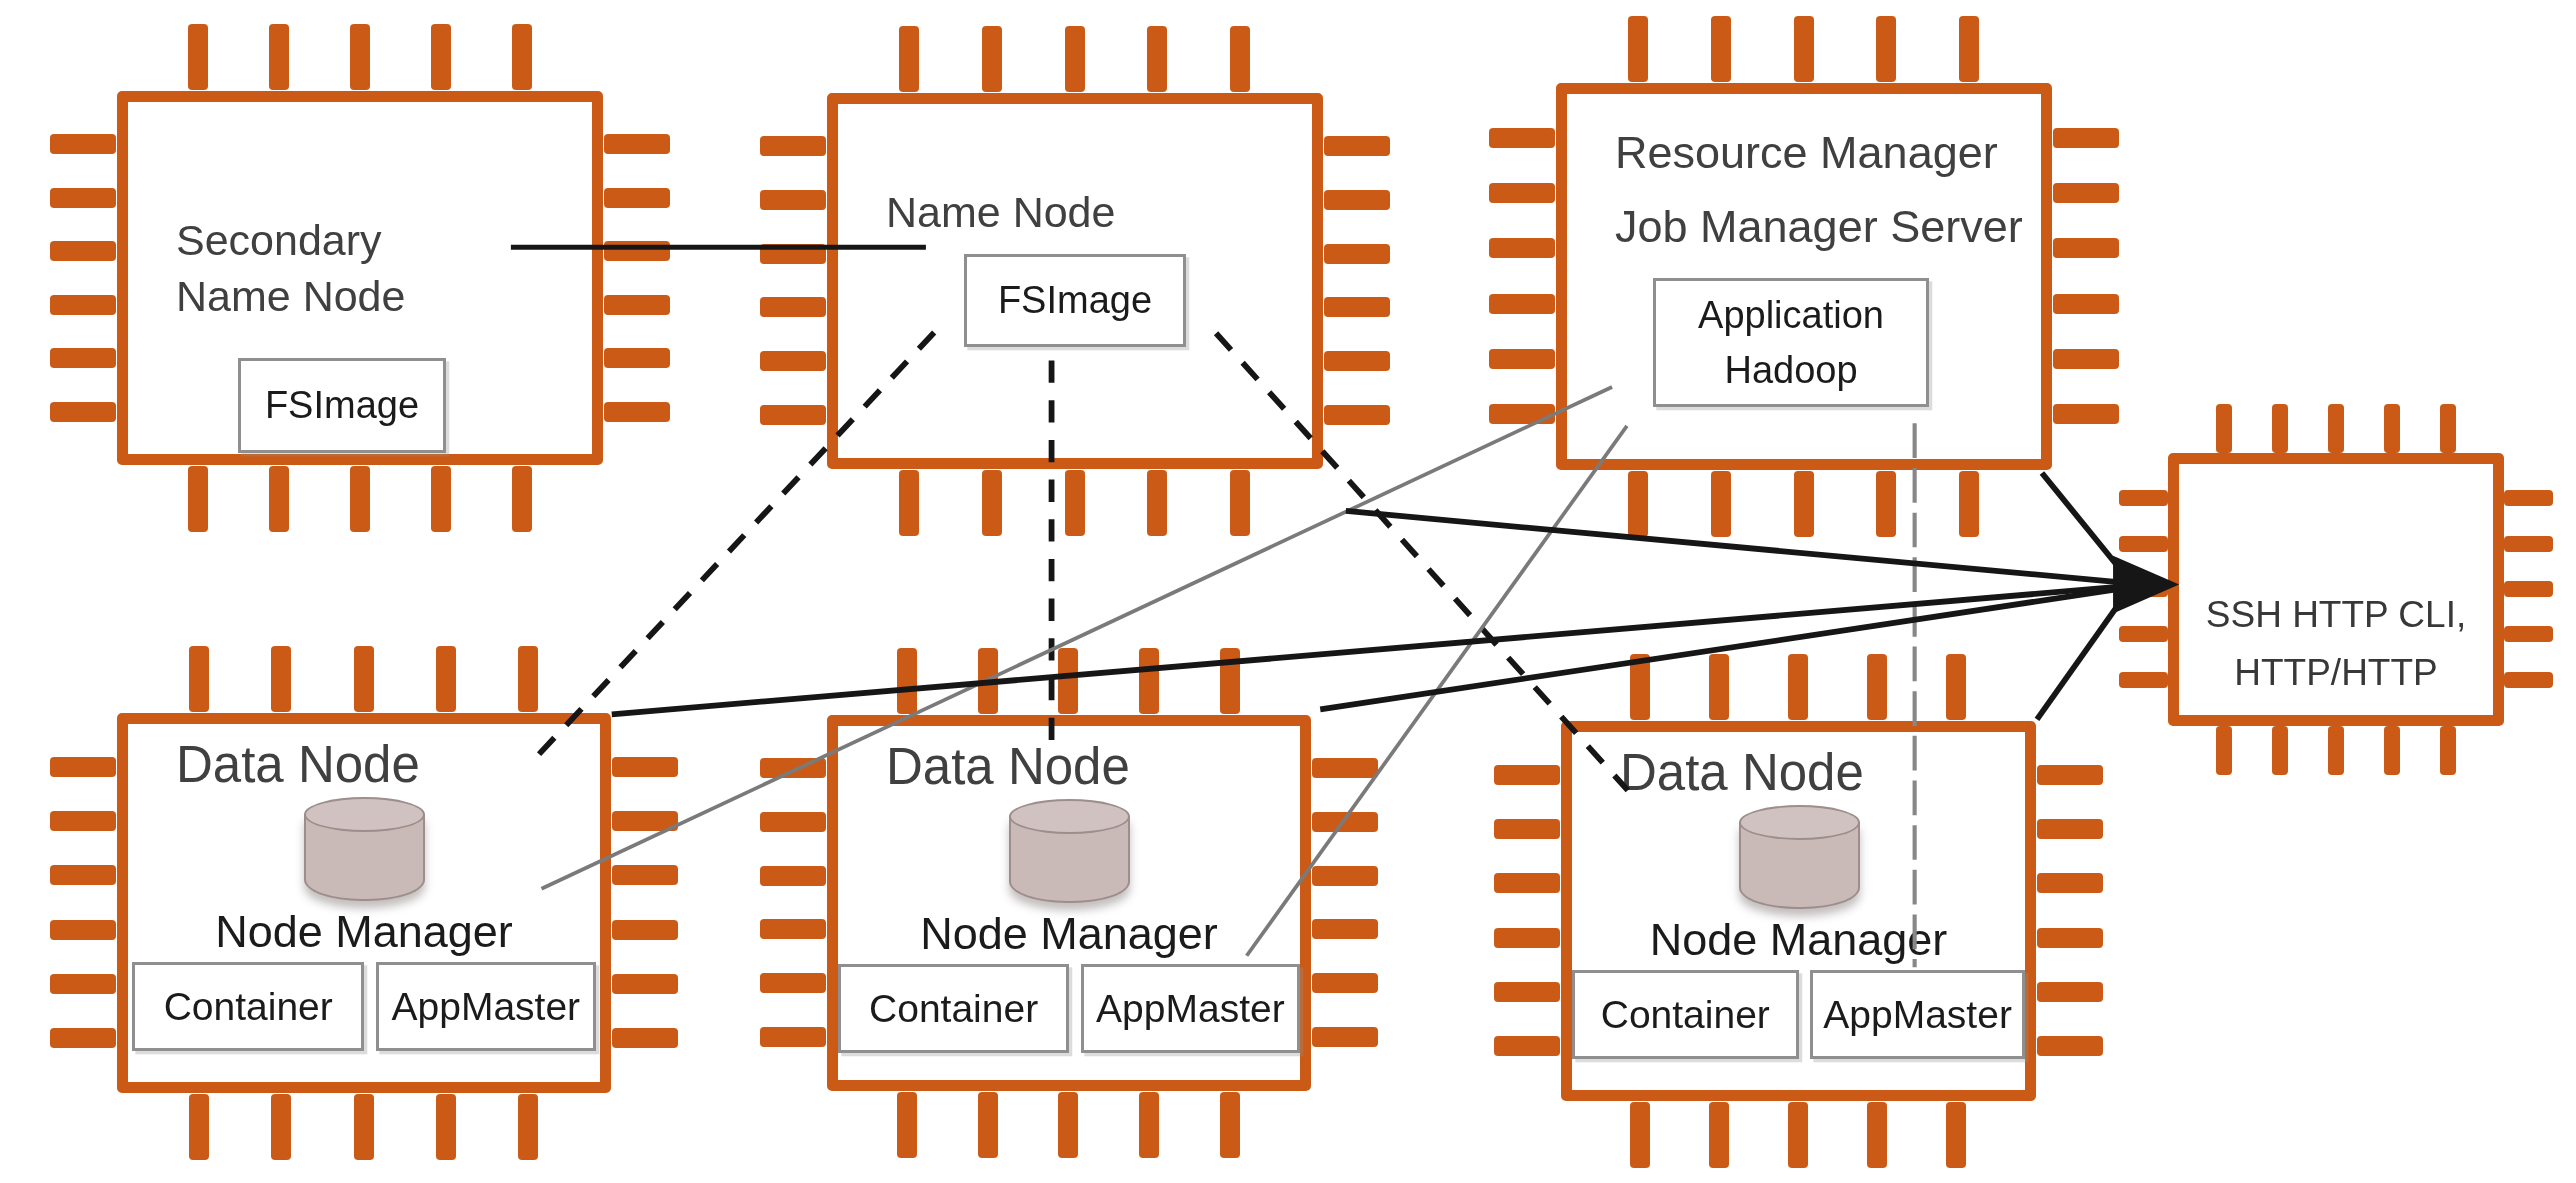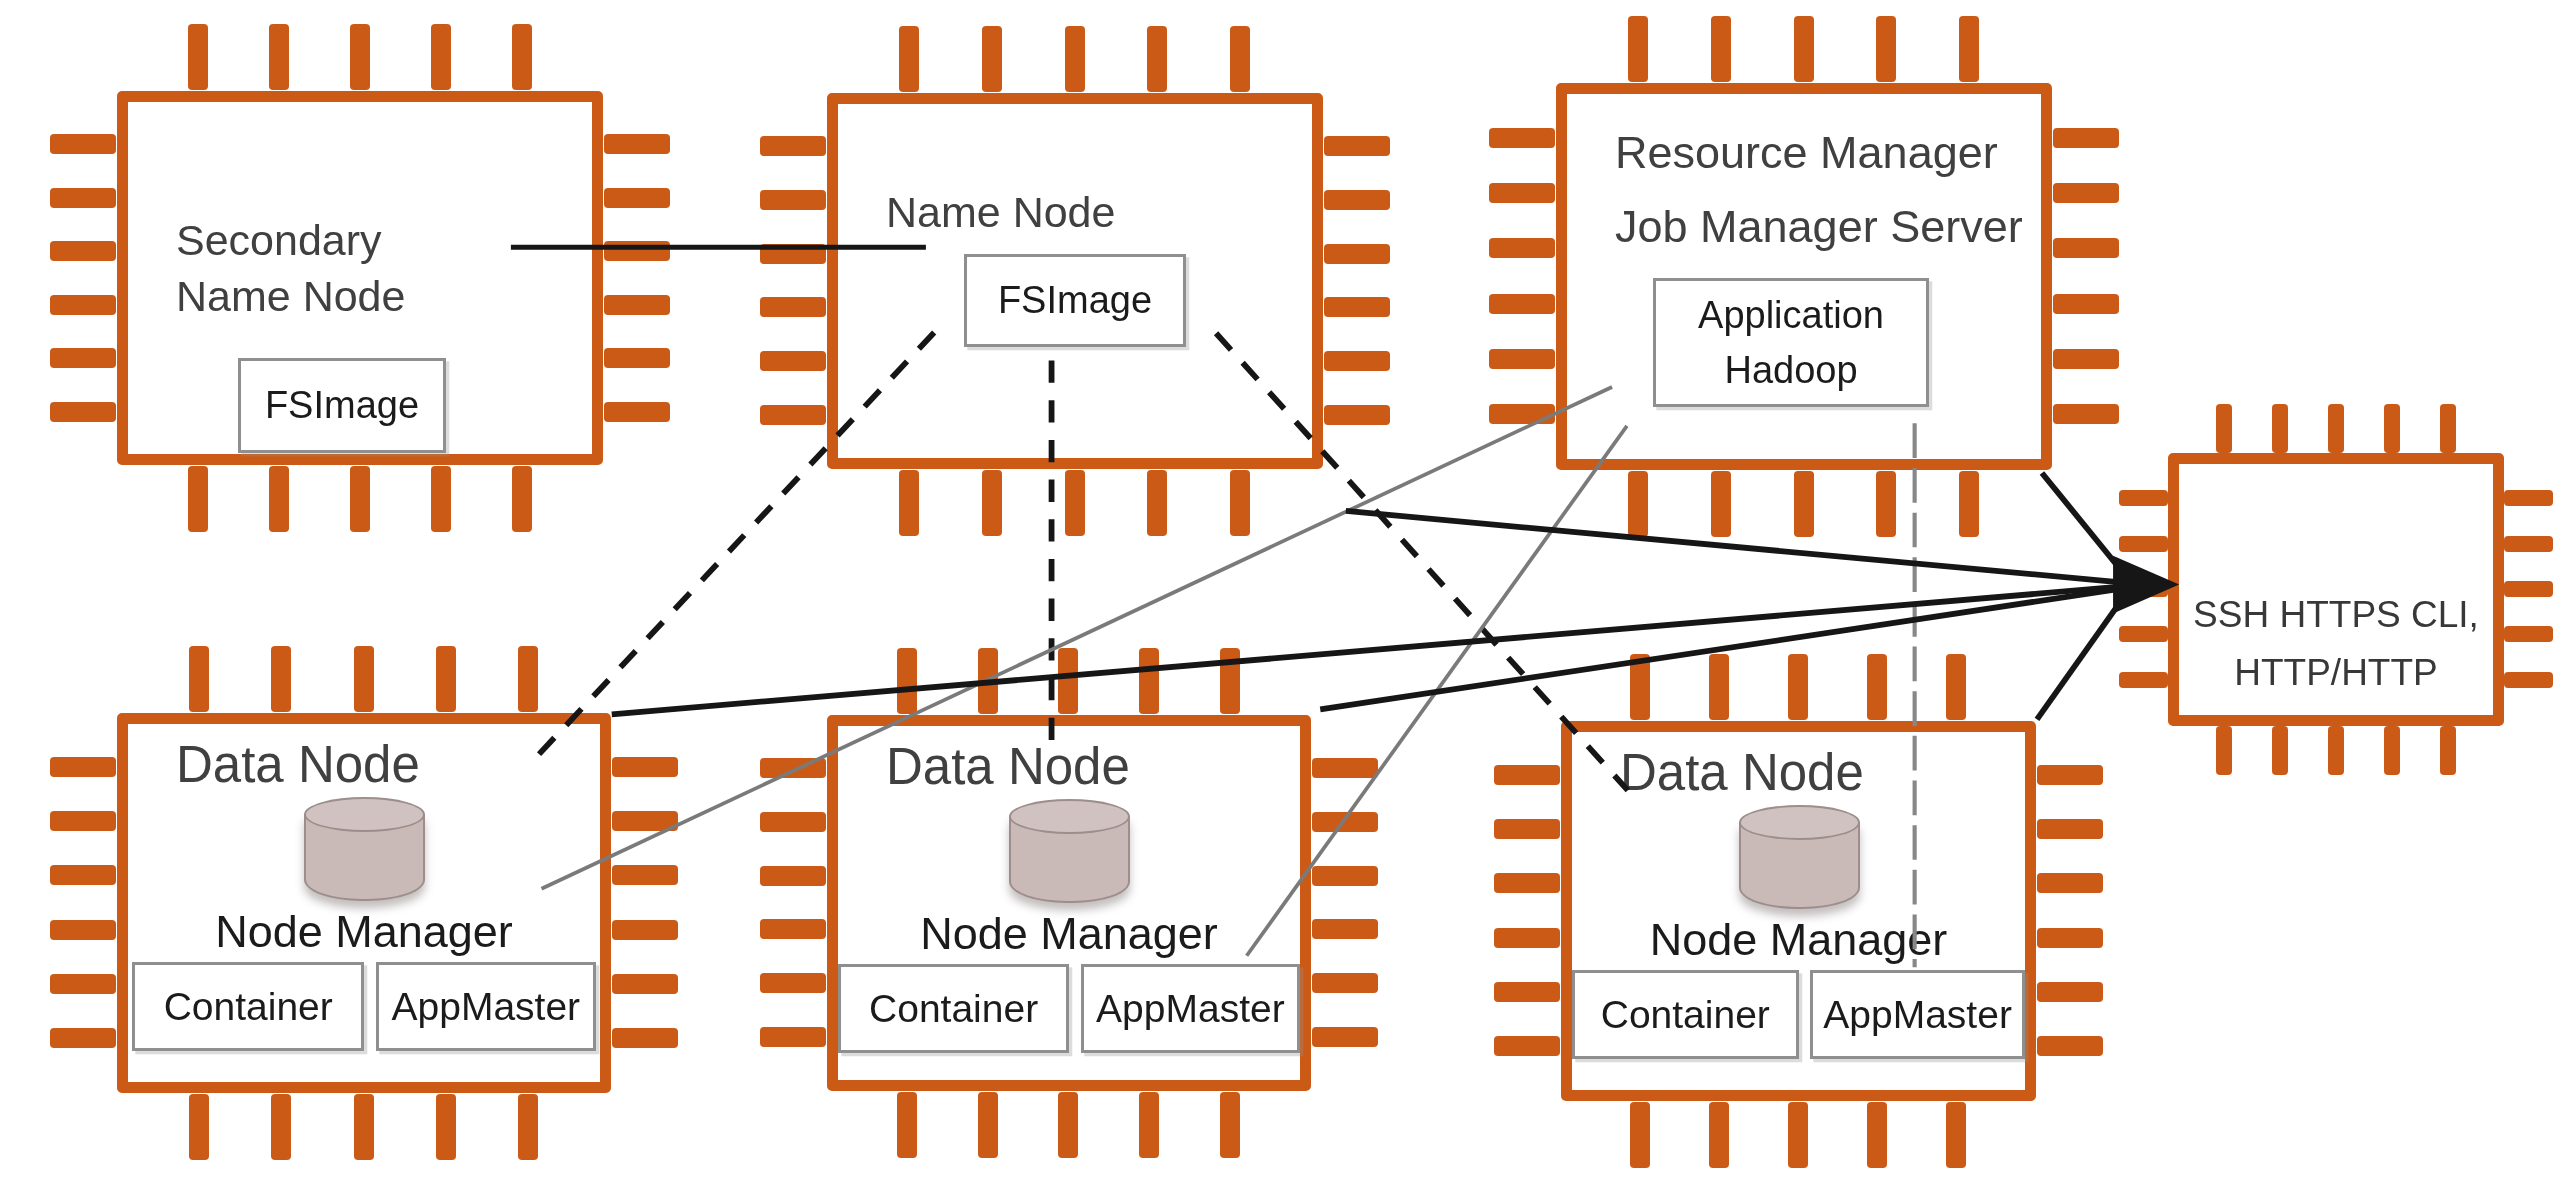--- a/index.html
+++ b/index.html
@@ -143,21 +143,21 @@
       <div class="pin" style="top: 34px; right: -78px; width: 66px; height: 20px;"></div>
       <div class="pin" style="top: 89px; right: -78px; width: 66px; height: 20px;"></div>
       <div class="pin" style="top: 144px; right: -78px; width: 66px; height: 20px;"></div>
       <div class="pin" style="top: 200px; right: -78px; width: 66px; height: 20px;"></div>
       <div class="pin" style="top: 255px; right: -78px; width: 66px; height: 20px;"></div>
       <div class="pin" style="top: 310px; right: -78px; width: 66px; height: 20px;"></div>
     </div>
 
   <div class="chip c-client" style="left: 2168px; top: 453px; width: 336px; height: 273px;">
     <div class="subtitle">
-      <div>SSH HTTPS CLI,</div>
+      <div>SSH HTTP CLI,</div>
       <div>HTTP/HTTP</div>
     </div>
   <div class="pin" style="left: 37px; top: -60px; width: 15.7px; height: 49px;"></div>
       <div class="pin" style="left: 93px; top: -60px; width: 15.7px; height: 49px;"></div>
       <div class="pin" style="left: 149px; top: -60px; width: 15.7px; height: 49px;"></div>
       <div class="pin" style="left: 205px; top: -60px; width: 15.7px; height: 49px;"></div>
       <div class="pin" style="left: 261px; top: -60px; width: 15.7px; height: 49px;"></div>
       <div class="pin" style="left: 37px; bottom: -60px; width: 15.7px; height: 49px;"></div>
       <div class="pin" style="left: 93px; bottom: -60px; width: 15.7px; height: 49px;"></div>
       <div class="pin" style="left: 149px; bottom: -60px; width: 15.7px; height: 49px;"></div>

